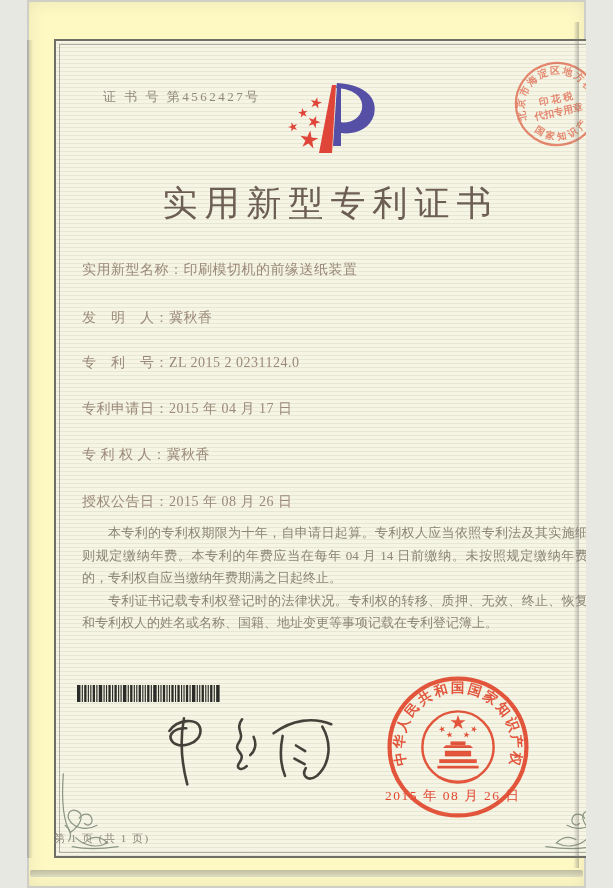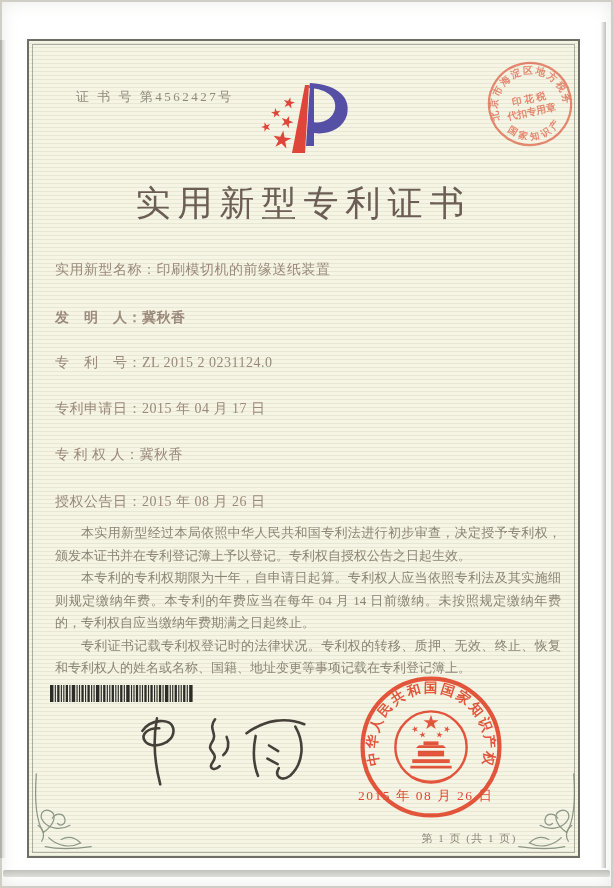--- a/index.html
+++ b/index.html
@@ -1,18 +1,18 @@
 <!DOCTYPE html>
 <html><head>
 <meta charset="utf-8">
 <style>
   html,body{margin:0;padding:0;background:#e8e8e2;}
   .page{
-    position:relative;width:613px;height:888px;margin:0 auto;
-    background:#ffffff;overflow:hidden;
+    position:relative;width:559px;height:888px;margin:0 auto;
+    background:#fef9c3;overflow:hidden;
     font-family:"Liberation Serif","DejaVu Serif",serif;
     box-shadow:inset 0 0 0 2px #cfcfc8, inset 0 0 18px rgba(120,120,110,.18);
   }
   
   .scan-edge-bottom{position:absolute;left:3px;right:3px;bottom:11px;height:7px;
     background:linear-gradient(to bottom,#8f8f87,#c6c6be);opacity:.55;border-radius:2px;}
   .scan-edge-right{position:absolute;right:7px;top:22px;bottom:20px;width:5px;
     background:linear-gradient(to right,rgba(140,140,130,.05),rgba(120,120,112,.45));}
   .scan-edge-left{position:absolute;left:0;top:40px;bottom:30px;width:6px;
     background:linear-gradient(to right,rgba(110,110,100,.35),rgba(110,110,100,0));}
@@ -32,37 +32,37 @@
 
   .logo{position:absolute;left:244px;top:76px;width:128px;height:96px;}
 
   .tax-seal{position:absolute;left:474px;top:48px;width:112px;height:112px;
     transform:rotate(-12deg);mix-blend-mode:multiply;opacity:.88;}
 
   .title{position:absolute;left:27px;top:180px;width:553px;text-align:center;
     font-size:35px;font-weight:500;letter-spacing:7px;color:#6c5e54;font-family:Liberation Mono, monospace;}
 
   .field-row{position:absolute;left:55px;width:500px;font-size:14px;color:#9b897b;letter-spacing:.5px;white-space:pre;}
-  .fr0{top:261px;} .fr1{top:309px;font-weight:bold;} .fr2{top:354px;} .fr3{top:400px;} .fr4{top:446px;} .fr5{top:493px;}
+  .fr0{top:261px;} .fr1{top:309px;} .fr2{top:354px;} .fr3{top:400px;} .fr4{top:446px;} .fr5{top:493px;}
 
   .paragraphs{position:absolute;left:55px;top:522px;width:506px;
     font-size:13px;line-height:22.5px;color:#8b8576;text-align:justify;}
   .paragraphs p{margin:0;text-indent:2em;}
 
   .barcode{position:absolute;left:50px;top:685px;width:170px;height:17px;}
 
   .officer{position:absolute;left:56px;top:734px;font-size:15px;color:#59564c;
     font-family:"Liberation Sans","DejaVu Sans",sans-serif;letter-spacing:2px;line-height:27px;}
 
   .signature{position:absolute;left:128px;top:704px;width:195px;height:86px;transform:rotate(-2deg);}
 
   .issue-seal{position:absolute;left:356px;top:672px;width:150px;height:150px;mix-blend-mode:multiply;opacity:.93;}
   .seal-date{position:absolute;left:358px;top:787px;font-size:13.5px;letter-spacing:1.5px;color:#e14833;z-index:3;}
 
-  .page-footer{position:absolute;left:27px;top:831px;width:490px;text-align:right;
+  .page-footer{position:absolute;left:27px;top:831px;width:490px;text-align:left;
     font-size:11px;letter-spacing:1.5px;color:#8c877b;}
 
   .ornament{position:absolute;width:62px;height:84px;opacity:.8;}
   .orn-left{left:31px;top:770px;}
   .orn-right{left:517px;top:770px;transform:scaleX(-1);}
 </style>
 </head>
 <body>
 
 <div class="page">
@@ -127,21 +127,20 @@
   <div class="title">实用新型专利证书</div>
 
   <div class="field-row fr0"><span>实用新型名称：</span><span>印刷模切机的前缘送纸装置</span></div>
   <div class="field-row fr1"><span>发　明　人：</span><span>冀秋香</span></div>
   <div class="field-row fr2"><span>专　利　号：</span><span>ZL 2015 2 0231124.0</span></div>
   <div class="field-row fr3"><span>专利申请日：</span><span>2015 年 04 月 17 日</span></div>
   <div class="field-row fr4"><span>专 利 权 人：</span><span>冀秋香</span></div>
   <div class="field-row fr5"><span>授权公告日：</span><span>2015 年 08 月 26 日</span></div>
 
   <div class="paragraphs">
-    <p>本实用新型经过本局依照中华人民共和国专利法进行初步审查，决定授予专利权，颁发本证书并在专利登记簿上予以登记。专利权自授权公告之日起生效。</p>
     <p>本专利的专利权期限为十年，自申请日起算。专利权人应当依照专利法及其实施细则规定缴纳年费。本专利的年费应当在每年 04 月 14 日前缴纳。未按照规定缴纳年费的，专利权自应当缴纳年费期满之日起终止。</p>
     <p>专利证书记载专利权登记时的法律状况。专利权的转移、质押、无效、终止、恢复和专利权人的姓名或名称、国籍、地址变更等事项记载在专利登记簿上。</p>
   </div>
 
   <svg class="barcode" viewBox="0 0 170 17" preserveAspectRatio="none">
     <g id="barcode-bars" fill="#2b2b28">
         <rect x="0" y="0" width="3.4499999999999997" height="17"></rect>
         <rect x="4.75" y="0" width="1.15" height="17"></rect>
         <rect x="7.2" y="0" width="2.3" height="17"></rect>
         <rect x="10.8" y="0" width="1.15" height="17"></rect>

